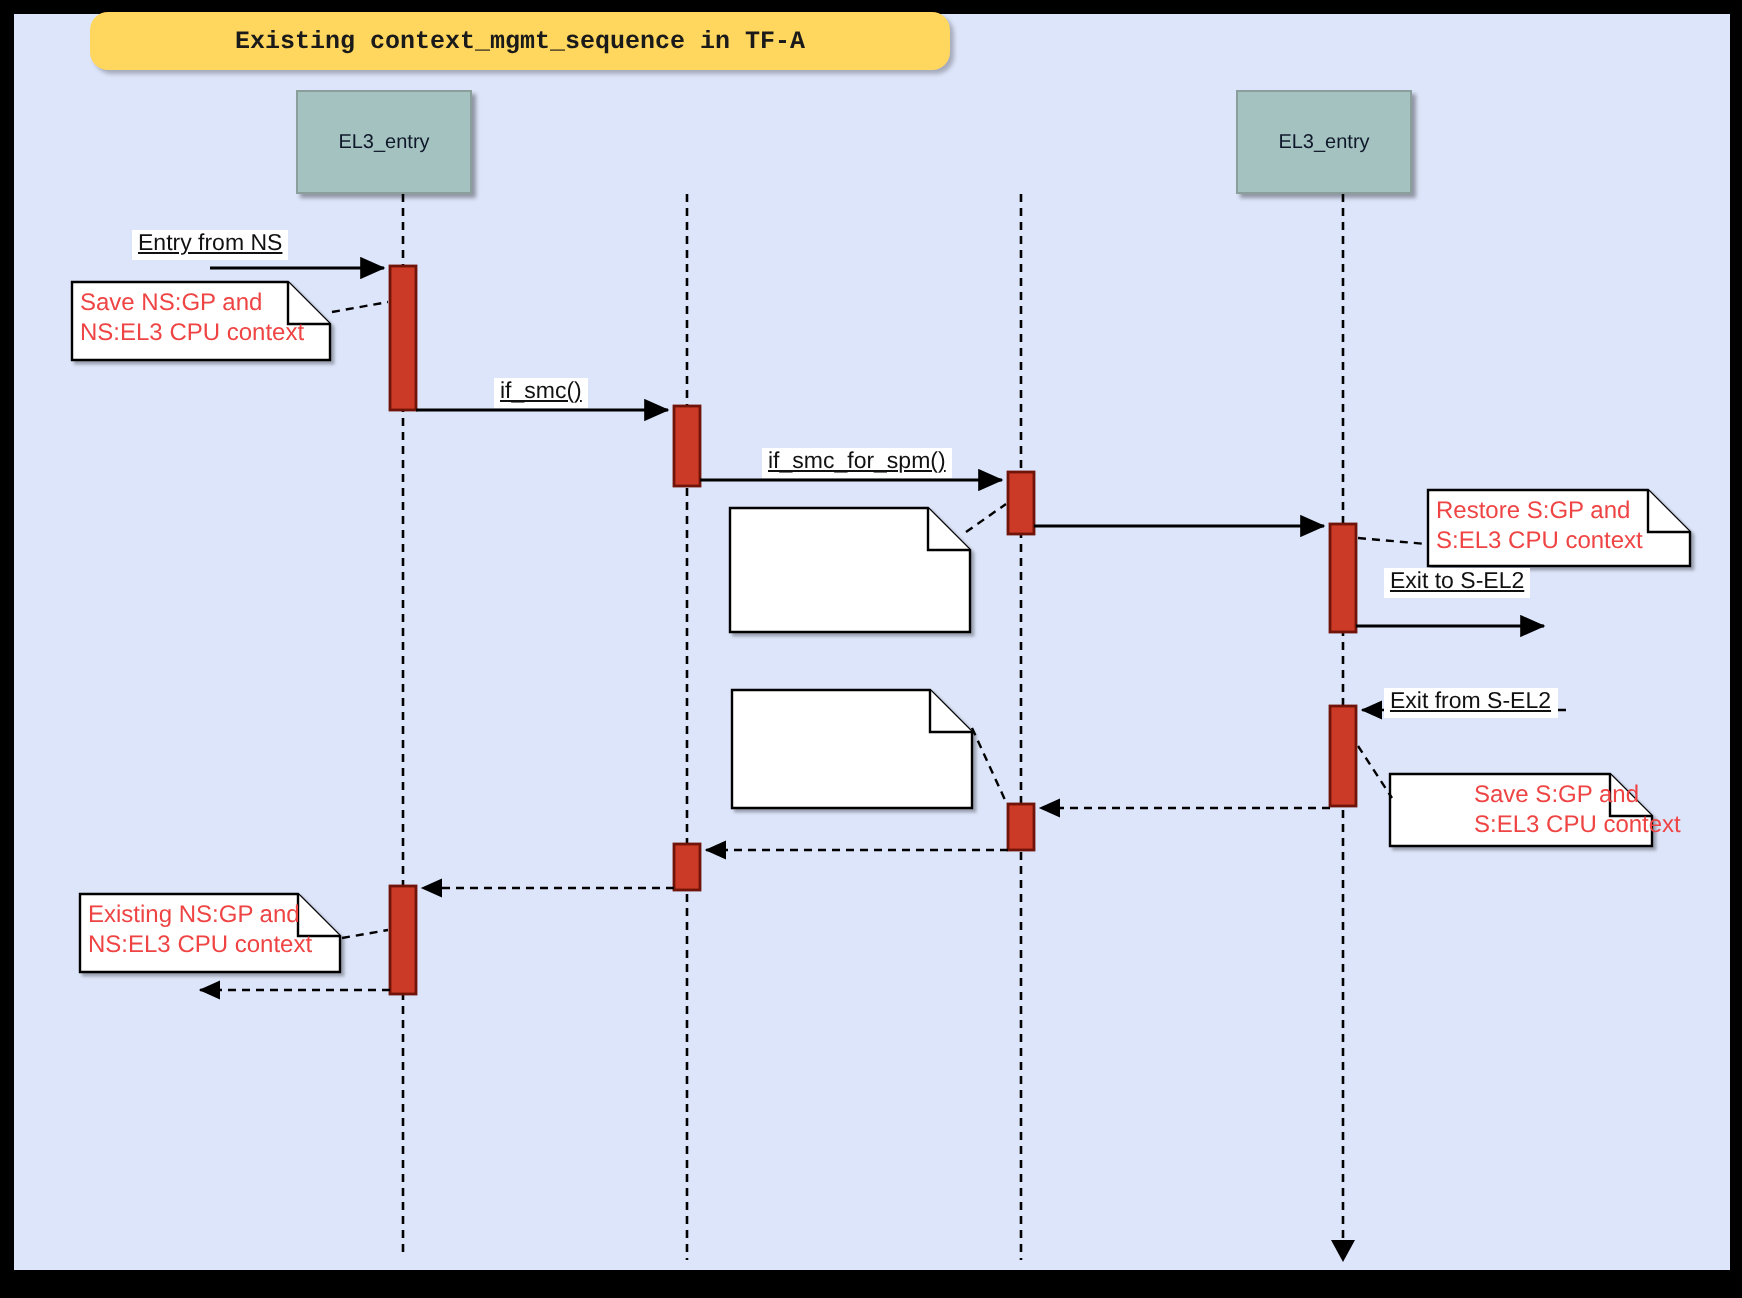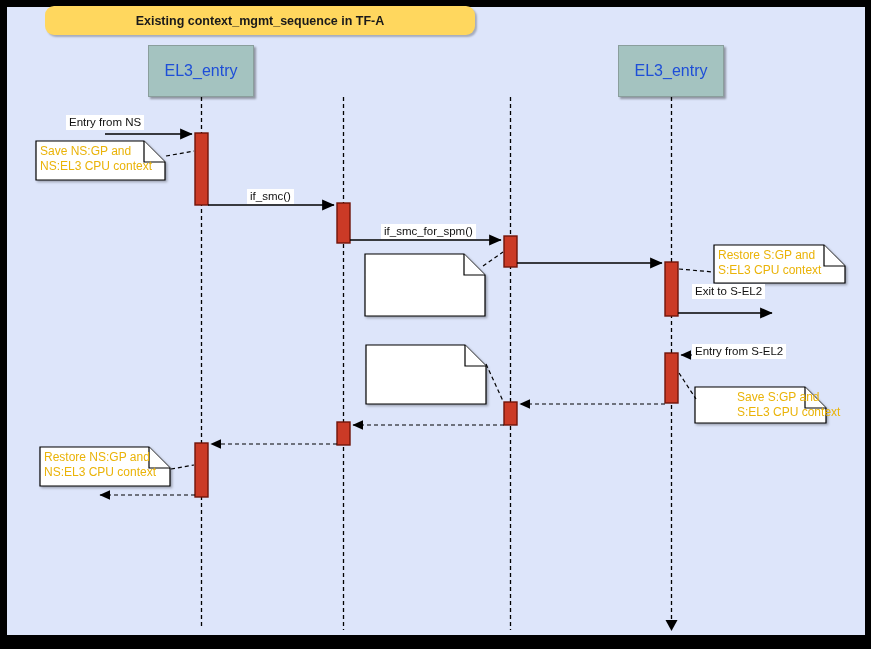--- a/index.html
+++ b/index.html
@@ -7,30 +7,30 @@
               font-family:"Liberation Sans", sans-serif; }
   #frame { position:relative; width:871px; height:649px; background:var(--frame,#000); }
   #canvas { position:absolute; left:7px; top:7px; width:858px; height:628px;
             background:var(--bg,#dde5fa); }
   #overlay { position:absolute; left:0; top:0; width:871px; height:649px; }
   .abs { position:absolute; }
   .banner { left:45px; top:6px; width:430px; height:29px; border-radius:9px;
             background:var(--banner_fill,#ffd75e);
             display:flex; align-items:center; justify-content:center;
             font-weight:bold; font-size:12.5px; color:#1a1a1a;
-            box-shadow:2px 2px 2px rgba(0,0,0,0.25); }
-  .lifeline-header { width:106px; height:52px; top:45px;
+            box-shadow:2px 2px 2px rgba(0,0,0,0.25);font-family:Liberation Mono, monospace; }
+  .lifeline-header { width:88px; height:52px; top:45px;
             background:var(--header_fill,#a4c3c0);
             border:1px solid var(--header_stroke,#8a9e9c);
             display:flex; align-items:center; justify-content:center;
-            font-size:16px; color:#1d4ed8;
+            font-size:10px; color:#0f172a;
             box-shadow:2px 2px 2px rgba(0,0,0,0.35); }
   .msg-label { background:var(--label_bg,#ffffff); color:#111; font-size:11.5px;
-            padding:1px 3px; line-height:13px; white-space:nowrap; }
-  .note-text { color:#eab308; font-size:12px; line-height:15px; white-space:pre-line; }
+            padding:1px 3px; line-height:13px; white-space:nowrap;text-decoration:underline; }
+  .note-text { color:#ef4444; font-size:12px; line-height:15px; white-space:pre-line; }
 </style>
 </head>
 <body>
 
 <div id="frame">
   <div id="canvas"></div>
 
   <svg id="overlay" width="871" height="649" viewBox="0 0 871 649">
     <defs>
       <marker id="arr" markerWidth="10" markerHeight="8" refX="8.5" refY="4" orient="auto">
@@ -109,23 +109,23 @@
     <span>EL3_entry</span>
   </div>
   <div class="abs lifeline-header" style="left:618px">
     <span>EL3_entry</span>
   </div>
 
   <div class="abs msg-label" style="left:66px;top:115px">Entry from NS</div>
   <div class="abs msg-label" style="left:247px;top:189px">if_smc()</div>
   <div class="abs msg-label" style="left:381px;top:224px">if_smc_for_spm()</div>
   <div class="abs msg-label" style="left:692px;top:284px">Exit to S-EL2</div>
-  <div class="abs msg-label" style="left:692px;top:344px">Entry from S-EL2</div>
+  <div class="abs msg-label" style="left:692px;top:344px">Exit from S-EL2</div>
 
   <div class="abs note-text" style="left:40px;top:144px;width:122px">Save NS:GP and
 NS:EL3 CPU context</div>
   <div class="abs note-text" style="left:718px;top:248px;width:124px">Restore S:GP and
 S:EL3 CPU context</div>
   <div class="abs note-text" style="left:737px;top:390px;width:124px">Save S:GP and
 S:EL3 CPU context</div>
-  <div class="abs note-text" style="left:44px;top:450px;width:123px">Restore NS:GP and
+  <div class="abs note-text" style="left:44px;top:450px;width:123px">Existing NS:GP and
 NS:EL3 CPU context</div>
 </div>
 
 </body></html>

